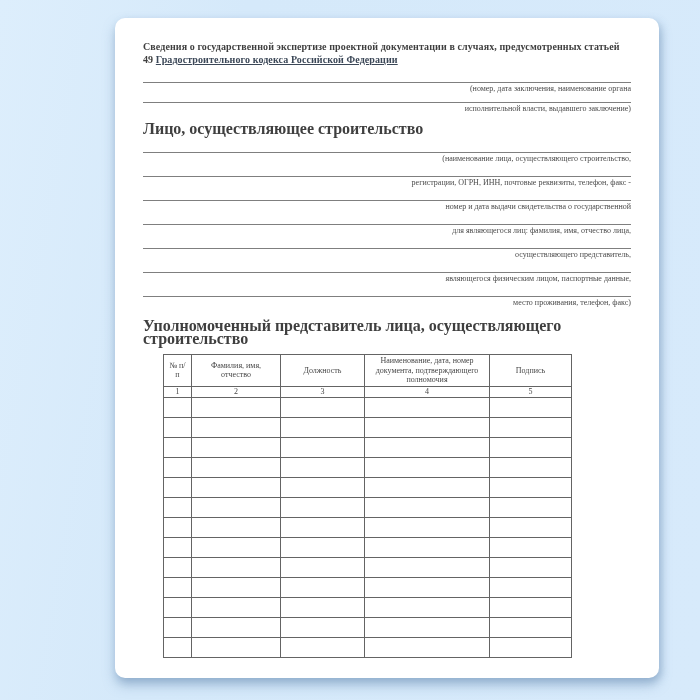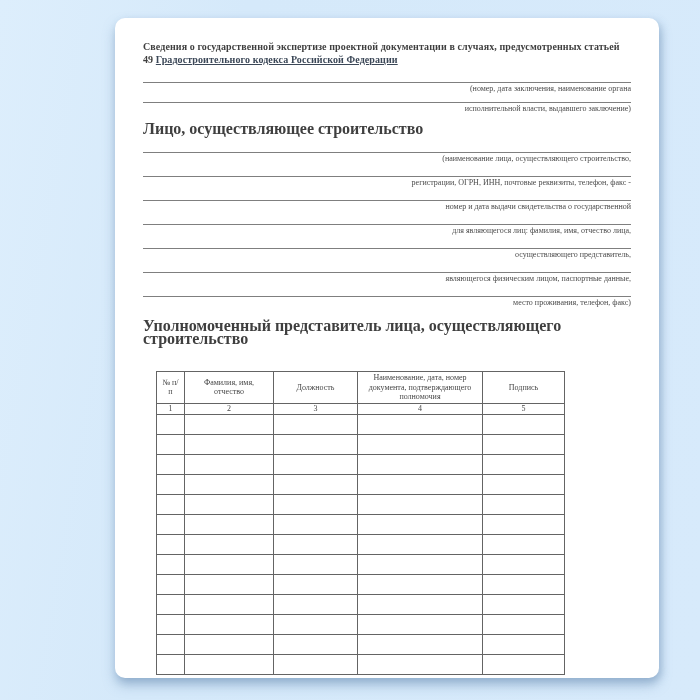--- a/index.html
+++ b/index.html
@@ -25,24 +25,24 @@
   .fill-group { margin-bottom:8px; }
   .fill-group.wide { margin-bottom:9.5px;margin-top:12px; }
   .rule { border-top:1px solid #7f7f7f; height:1px; margin-bottom:1px; }
   .caption {
     font-size:8px; color:#4a4a4a; text-align:right; line-height:10px;
   }
   .section-heading {
     font-size:16px; font-weight:bold; color:#3f3f3f; line-height:13px;
   }
   .heading-builder { margin-top:6px; margin-bottom:17px; }
-  .heading-rep { margin-top:11px; margin-bottom:26px; }
+  .heading-rep { margin-top:11px; margin-bottom:9px; }
   table.rep {
     border-collapse:collapse; table-layout:fixed;
-    width:408px; margin-left:13px;
+    width:408px; margin-left:20px;
     border:1.5px solid #565656;
   }
   table.rep th, table.rep td {
     border:1px solid #646464;
     font-size:8px; font-weight:normal; color:#464646;
     text-align:center; vertical-align:middle;
     padding:1px 4px; overflow:hidden;
   }
   tr.head-row th { height:30px; line-height:9.5px; }
   tr.num-row td { height:11px; line-height:9px; padding:0 2px; }

